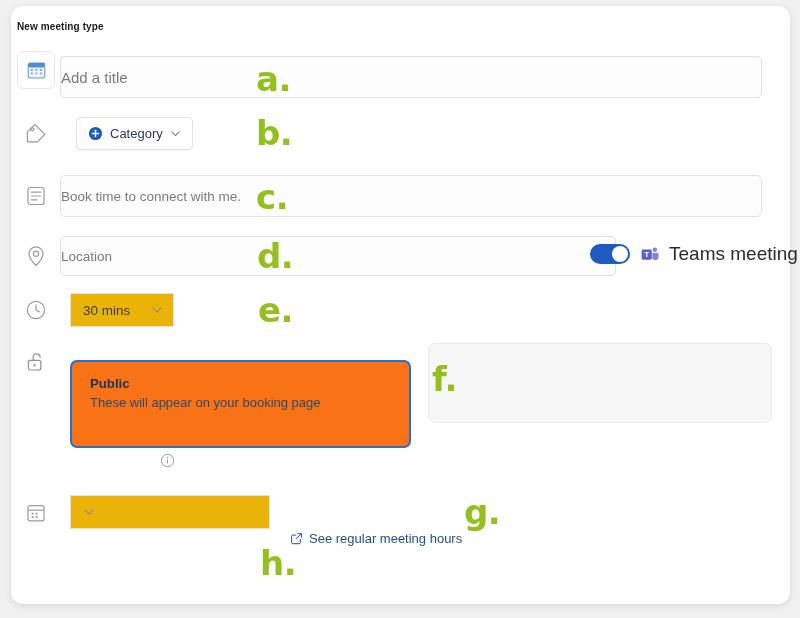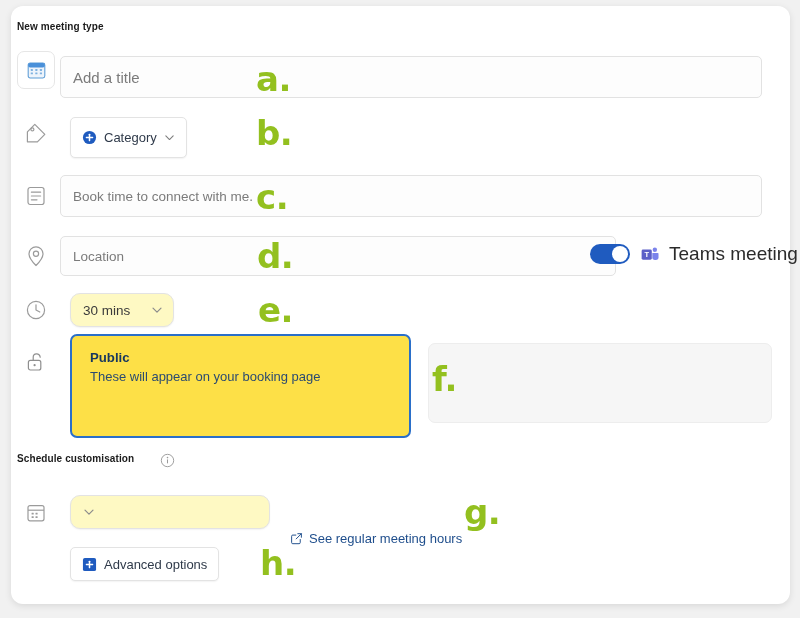--- a/index.html
+++ b/index.html
@@ -56,21 +56,21 @@
   }
 
   
   .field {
     position: absolute;
     background: #fdfdfd;
     border: 1px solid #e2e2e2;
     border-radius: 5px;
     display: flex;
     align-items: center;
-    padding: 0 12px;
+    padding: 0 0;
     font-size: 13.5px;
     color: #7b7b7b;
   }
   #field-title   { left: 60px; top: 56px;  width: 702px; height: 42px; font-size: 15px; }
   #field-desc    { left: 60px; top: 175px; width: 702px; height: 42px; }
   #field-location{ left: 60px; top: 236px; width: 556px; height: 40px; }
 
   
   .pill {
     position: absolute;
@@ -79,28 +79,28 @@
     border-radius: 5px;
     display: flex;
     align-items: center;
     gap: 7px;
     padding: 0 11px;
     font-size: 13px;
     color: #2f3a4a;
     box-shadow: 0 1px 1.5px rgba(0,0,0,0.05);
     cursor: pointer;
   }
-  #btn-category  { left: 70px; top: 117px; height: 41px; }
+  #btn-category  { left: 76px; top: 117px; height: 33px; }
   #btn-advanced  { left: 70px; top: 547px; height: 34px; }
 
   .select {
     position: absolute;
-    background: #fef9c3;
+    background: #eab308;
     border: 1px solid #e3e3e3;
-    border-radius: 10px;
+    border-radius: 0;
     display: flex;
     align-items: center;
     justify-content: space-between;
     padding: 0 10px 0 12px;
     font-size: 13.5px;
     color: #3b3b3b;
     box-shadow: 0 1px 1.5px rgba(0,0,0,0.05);
     cursor: pointer;
   }
   #select-duration { left: 70px; top: 293px; width: 104px; height: 34px; }
@@ -135,23 +135,23 @@
   }
 
   
   .choice {
     position: absolute;
     border-radius: 7px;
     padding: 14px 18px;
     cursor: pointer;
   }
   #choice-public {
-    left: 70px; top: 334px;
-    width: 341px; height: 104px;
-    background: #fde047;
+    left: 70px; top: 360px;
+    width: 341px; height: 88px;
+    background: #f97316;
     border: 2px solid #2a6fc9;
   }
   #choice-private {
     left: 428px; top: 343px;
     width: 344px; height: 80px;
     background: #f6f6f6;
     border: 1px solid #ededed;
   }
   .choice-title {
     font-size: 13.2px;
@@ -197,21 +197,20 @@
   #anno-h { left: 260px; top: 546px; }
 </style>
 </head>
 <body>
 
 <div id="page">
   <div class="card"></div>
 
   <div class="section-title" id="title-new-meeting">New meeting type</div>
 
-  <div class="section-title" id="title-schedule">Schedule customisation</div>
 
   <svg class="info-icon" viewBox="0 0 16 16">
     <circle cx="8" cy="8" r="6.6" fill="none" stroke="#9a9a9a" stroke-width="1"></circle>
     <circle cx="8" cy="4.9" r="0.85" fill="#9a9a9a"></circle>
     <rect x="7.45" y="6.6" width="1.1" height="4.6" rx="0.5" fill="#9a9a9a"></rect>
   </svg>
 
   <div class="cal-box">
     <svg width="21" height="21" viewBox="0 0 24 24">
       <rect x="2.5" y="3.5" width="19" height="17" rx="2.2" fill="#eef4fb" stroke="#5b9bd5" stroke-width="1.2"></rect>
@@ -332,28 +331,20 @@
 
   <div id="link-hours">
     <svg width="13" height="13" viewBox="0 0 16 16">
       <path d="M12.6 9.2 V13 a1.4 1.4 0 0 1 -1.4 1.4 H3.4 A1.4 1.4 0 0 1 2 13 V5.2 a1.4 1.4 0 0 1 1.4 -1.4 H7.2" fill="none" stroke="#1f4e8c" stroke-width="1.2" stroke-linecap="round"></path>
       <path d="M9.6 2.1 H14 V6.5" fill="none" stroke="#1f4e8c" stroke-width="1.2" stroke-linecap="round" stroke-linejoin="round"></path>
       <line x1="14" y1="2.1" x2="7.6" y2="8.5" stroke="#1f4e8c" stroke-width="1.2" stroke-linecap="round"></line>
     </svg>
     <span>See regular meeting hours</span>
   </div>
 
-  <div class="pill" id="btn-advanced">
-    <svg width="15" height="15" viewBox="0 0 16 16">
-      <rect x="1" y="1" width="14" height="14" rx="2" fill="#1f5bbf"></rect>
-      <rect x="7.2" y="4" width="1.6" height="8" fill="#ffffff" rx="0.5"></rect>
-      <rect x="4" y="7.2" width="8" height="1.6" fill="#ffffff" rx="0.5"></rect>
-    </svg>
-    <span>Advanced options</span>
-  </div>
 
   <div class="anno" id="anno-a">a.</div>
   <div class="anno" id="anno-b">b.</div>
   <div class="anno" id="anno-c">c.</div>
   <div class="anno" id="anno-d">d.</div>
   <div class="anno" id="anno-e">e.</div>
   <div class="anno" id="anno-f">f.</div>
   <div class="anno" id="anno-g">g.</div>
   <div class="anno" id="anno-h">h.</div>
 </div>

